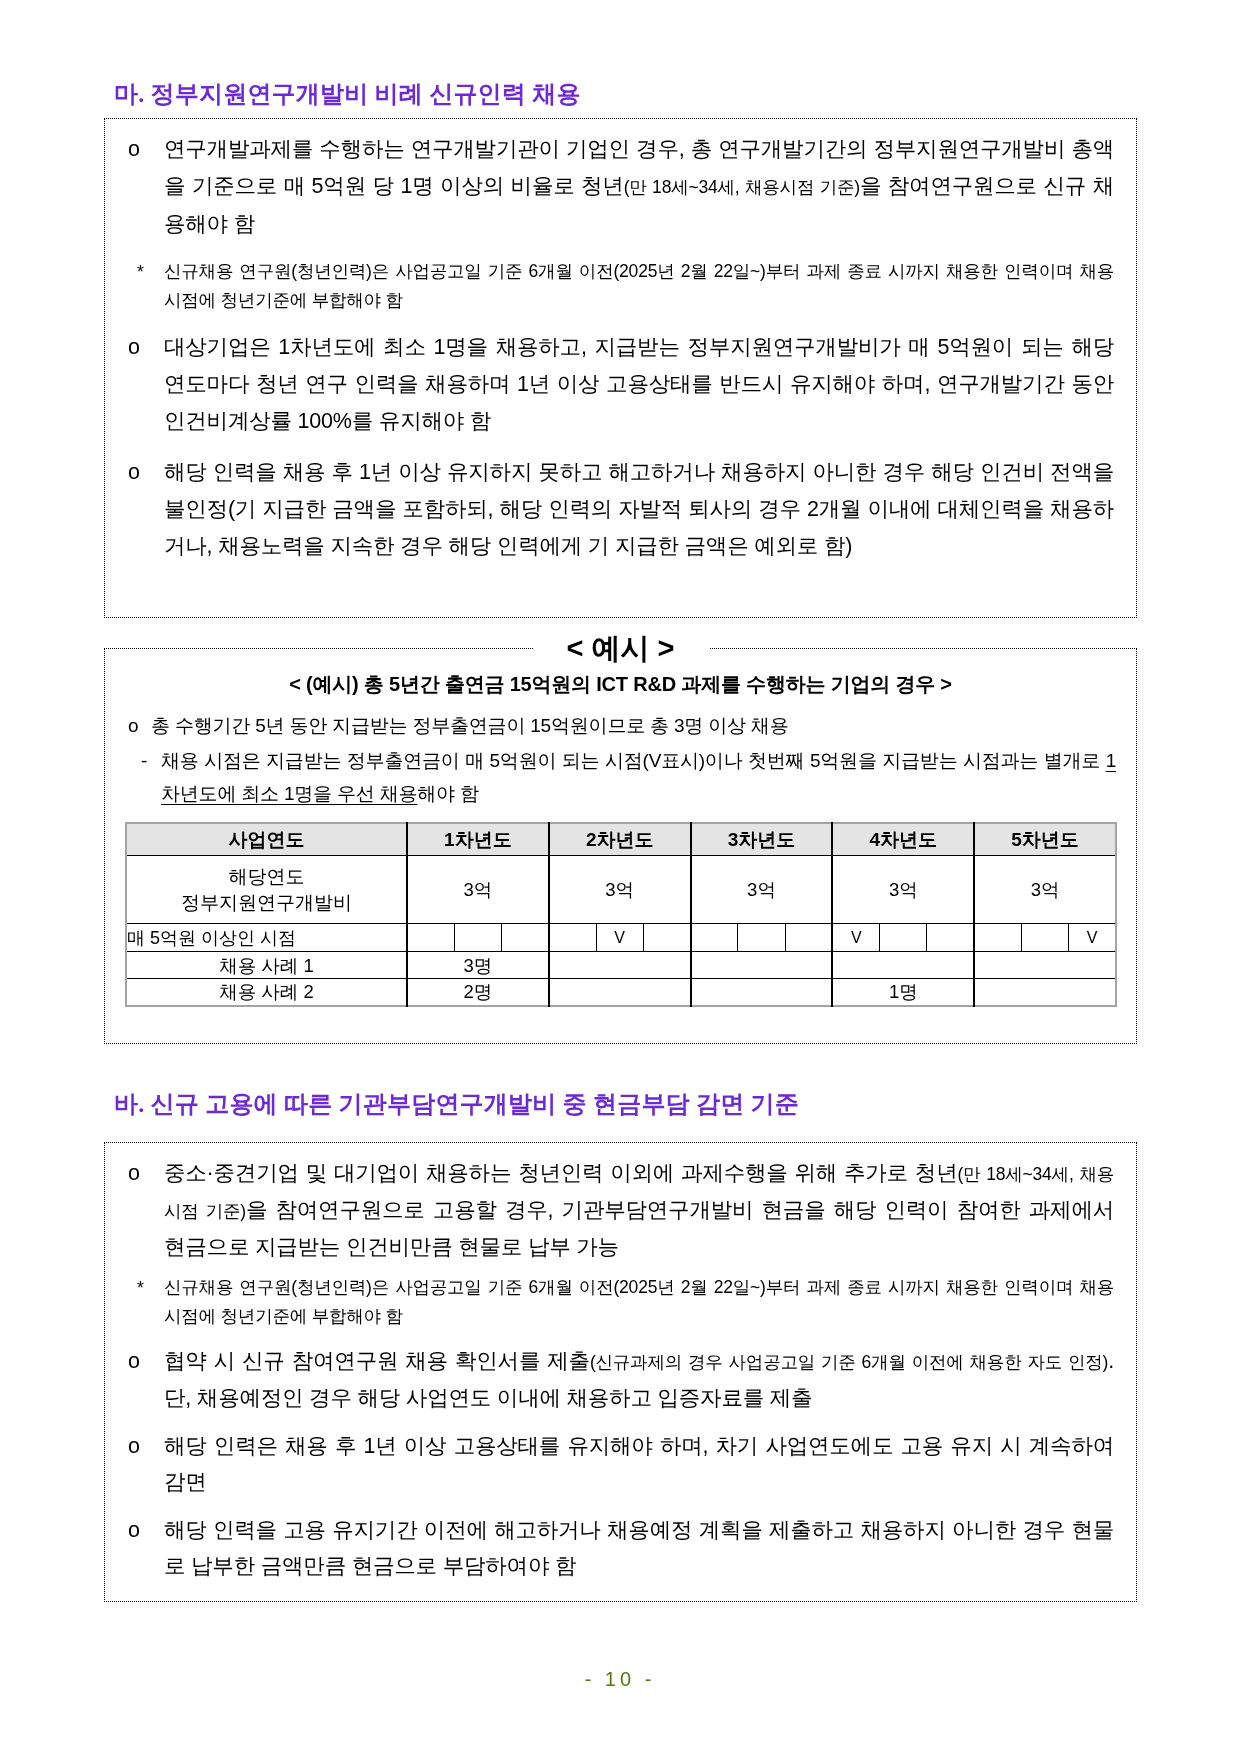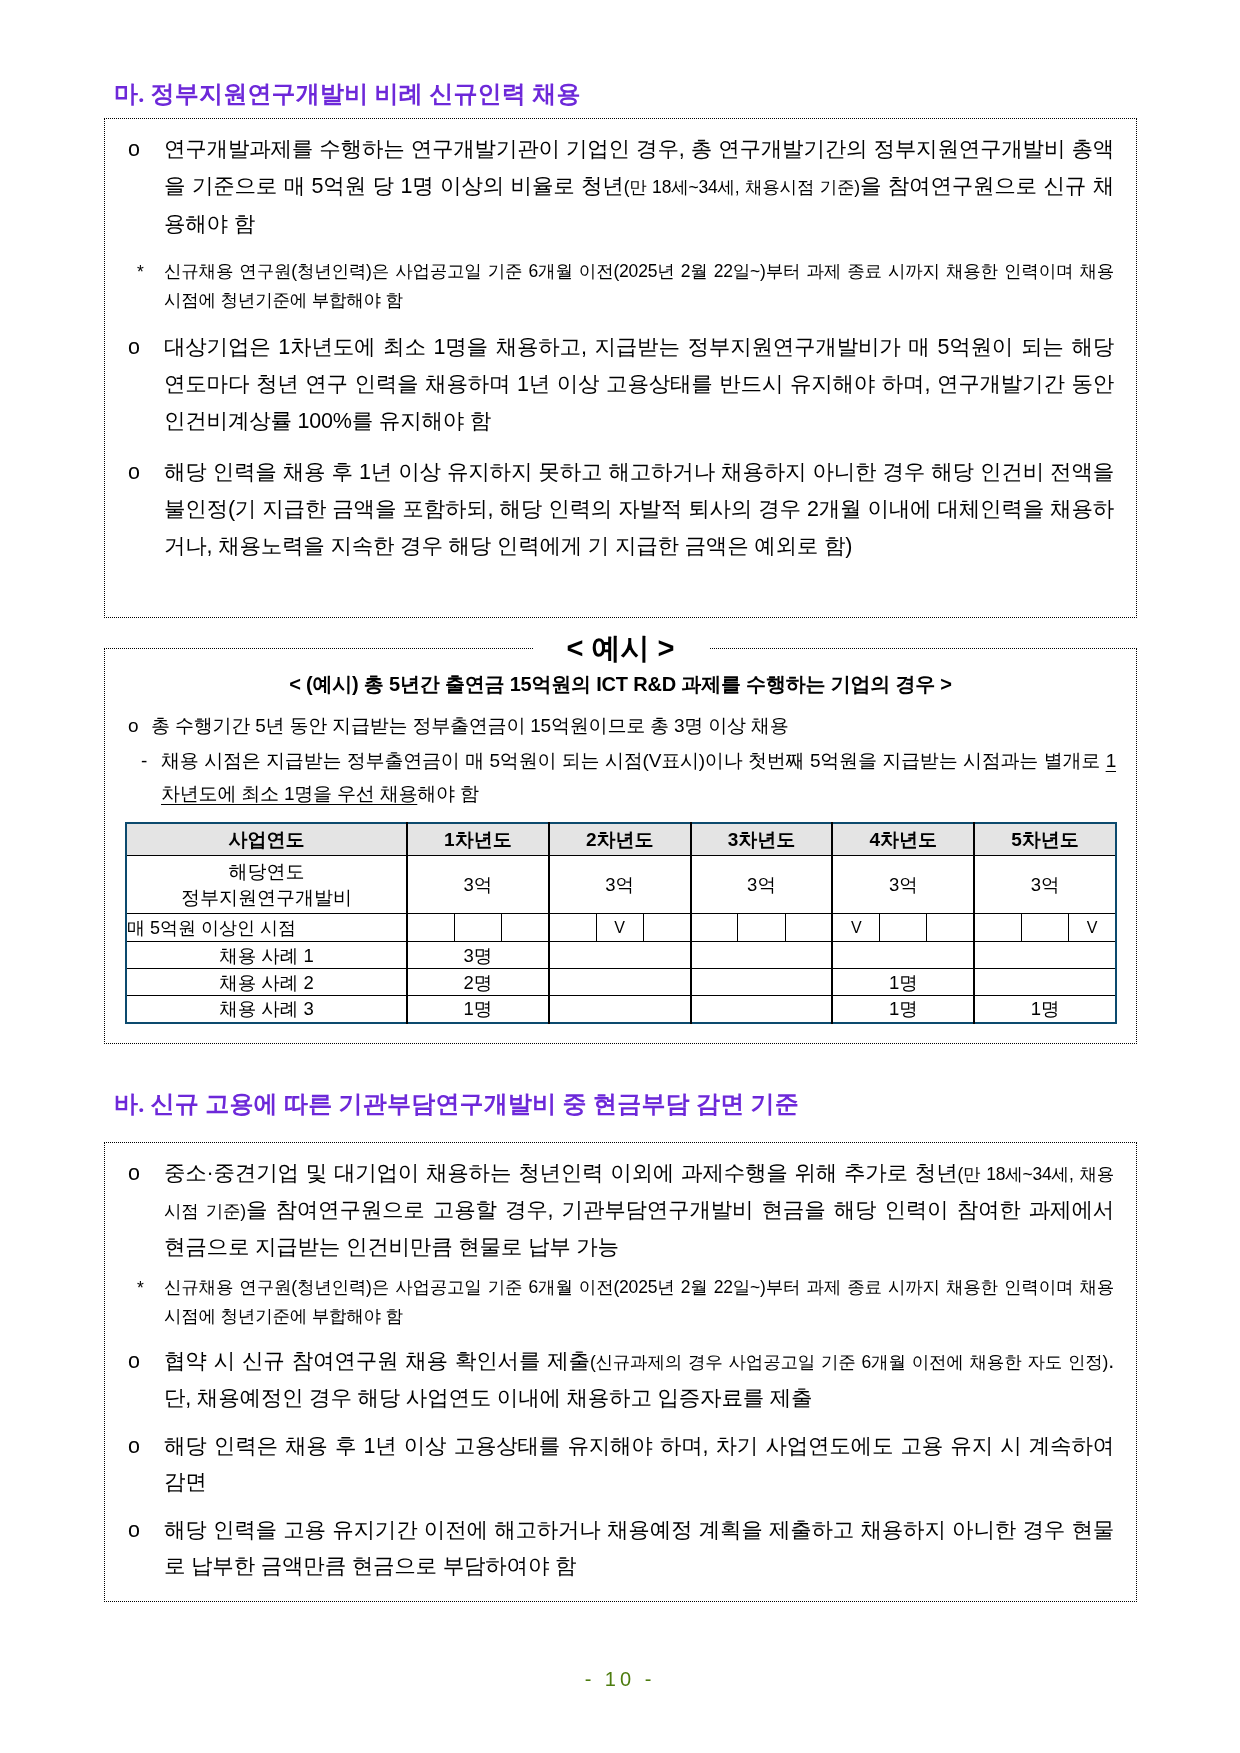--- a/index.html
+++ b/index.html
@@ -55,32 +55,32 @@
   }
   .exb1 { padding-left:26px; }
   .exb1 .mk { position:absolute; left:3px; top:0; }
   .exb2 { padding-left:36px; margin-top:2px; }
   .exb2 .mk { position:absolute; left:16px; top:0; }
   .exb b { font-weight:normal; }
   .u { text-decoration:underline; text-underline-offset:4px; }
 
   table.extable {
     margin-top:12px; width:992px; border-collapse:collapse;
-    table-layout:fixed; border:2px solid #0c4a6e;
+    table-layout:fixed; border:2px solid #a3a3a3;
   }
   .extable td, .extable th {
     border:1px solid #000; text-align:center; vertical-align:middle;
     padding:0; font-size:18.5px; font-weight:normal; overflow:hidden;
     white-space:nowrap;
   }
   .extable .yb { border-left:2px solid #000; }
   .extable tr.hrow td, .extable tr.hrow th {
     background:#e4e4e4; font-weight:bold; height:31px; font-size:19px;
   }
-  .extable tr.frow { height:58px; }
+  .extable tr.frow { height:68px; }
   .extable tr.frow .lbl div { line-height:26px; font-size:19px; }
   .extable tr.mrow { height:28px; }
   .extable tr.mrow .lbl { text-align:left; font-size:18px; }
   .extable tr.mrow td.v { font-size:16px; }
   .extable tr.crow { height:27px; }
 
   .pagenum {
     position:absolute; top:1668px; left:0; width:100%; text-align:center;
     font-size:20px; letter-spacing:4px; color:#4d7c0f;
   }
@@ -171,28 +171,20 @@
         <td class="yb" colspan="3"></td>
       </tr>
       <tr class="crow">
         <td class="lbl">채용 사례 2</td>
         <td class="yb" colspan="3">2명</td>
         <td class="yb" colspan="3"></td>
         <td class="yb" colspan="3"></td>
         <td class="yb" colspan="3">1명</td>
         <td class="yb" colspan="3"></td>
       </tr>
-      <tr class="crow">
-        <td class="lbl">채용 사례 3</td>
-        <td class="yb" colspan="3">1명</td>
-        <td class="yb" colspan="3"></td>
-        <td class="yb" colspan="3"></td>
-        <td class="yb" colspan="3">1명</td>
-        <td class="yb" colspan="3">1명</td>
-      </tr>
     </tbody>
       </table>
   </div>
 
   <h2 class="h h-ba">바. 신규 고용에 따른 기관부담연구개발비 중 현금부담 감면 기준</h2>
 
   <div class="dotbox box2">
     <p class="bullet"><span class="mk">o</span><span>중소·중견기업 및 대기업이 채용하는 청년인력 이외에 과제수행을 위해 추가로 청년</span><span class="sm">(만 18세~34세, 채용시점 기준)</span><span>을 참여연구원으로 고용할 경우, 기관부담연구개발비 현금을 해당 인력이 참여한 과제에서 현금으로 지급받는 인건비만큼 현물로 납부 가능</span></p>
     <p class="note"><span class="mk">*</span><span>신규채용 연구원(청년인력)은 사업공고일 기준 6개월 이전(2025년 2월 22일~)부터 과제 종료 시까지 채용한 인력이며 채용 시점에 청년기준에 부합해야 함</span></p>
     <p class="bullet"><span class="mk">o</span><span>협약 시 신규 참여연구원 채용 확인서를 제출</span><span class="sm">(신규과제의 경우 사업공고일 기준 6개월 이전에 채용한 자도 인정)</span><span>. 단, 채용예정인 경우 해당 사업연도 이내에 채용하고 입증자료를 제출</span></p>

